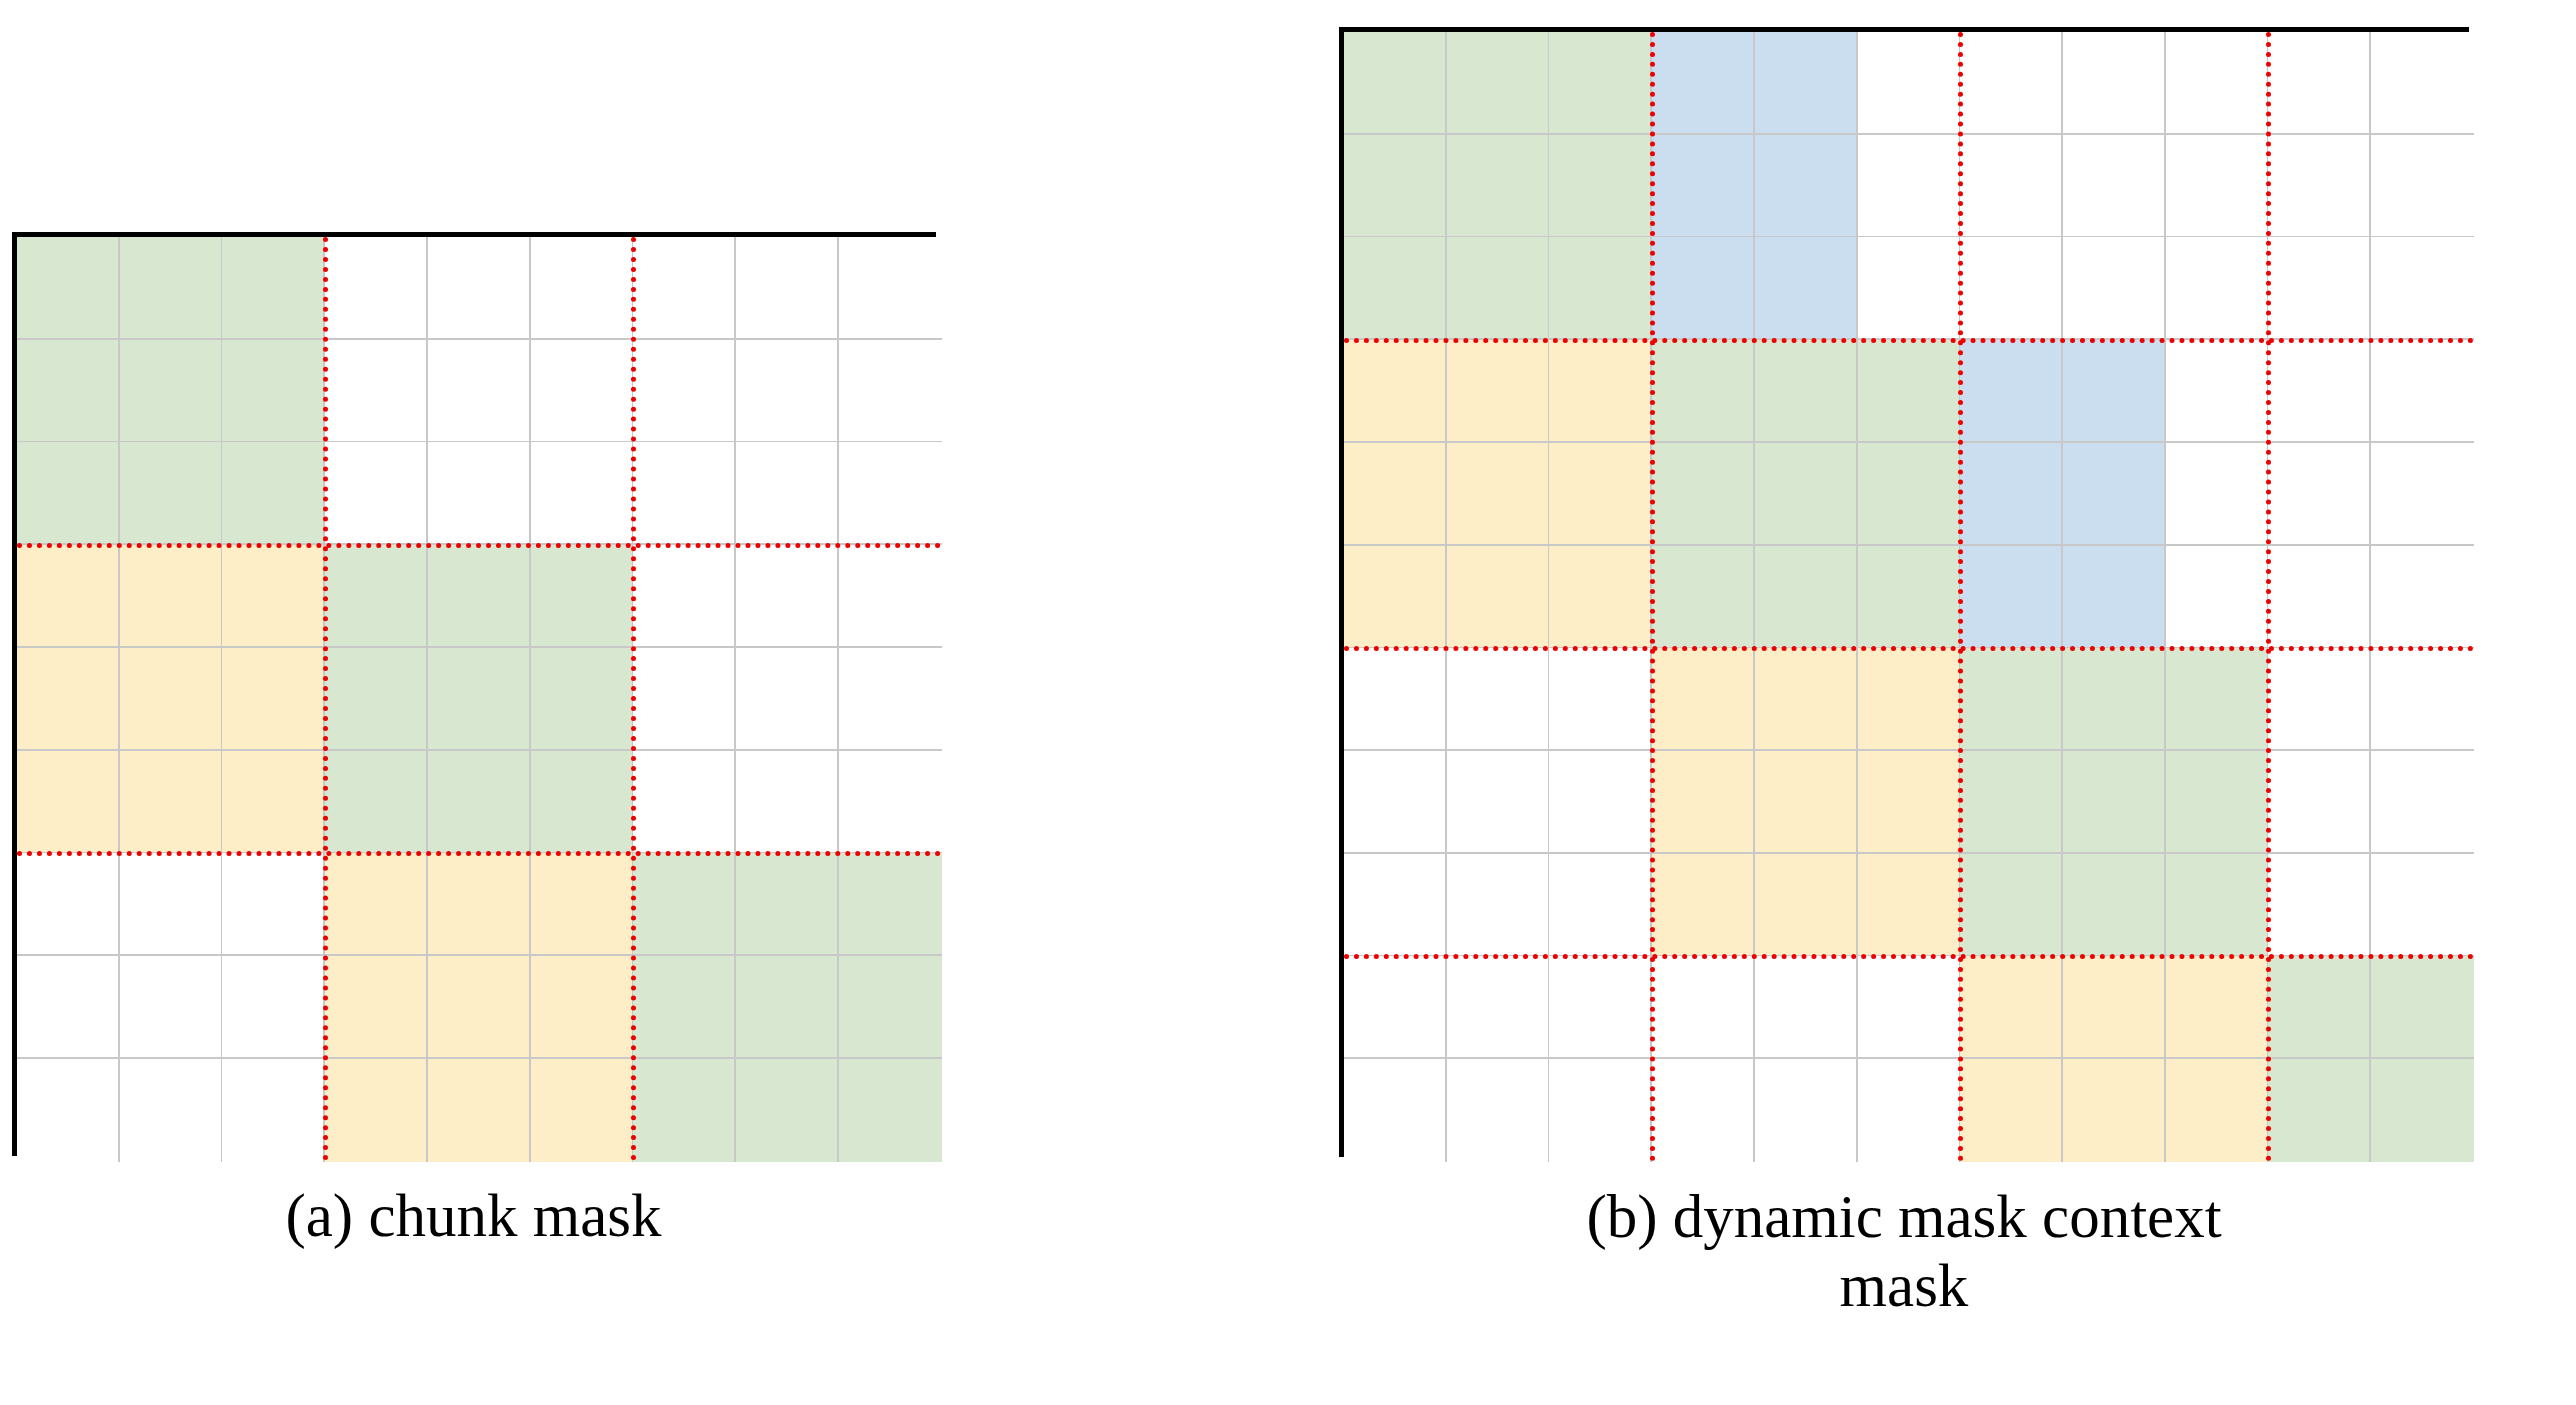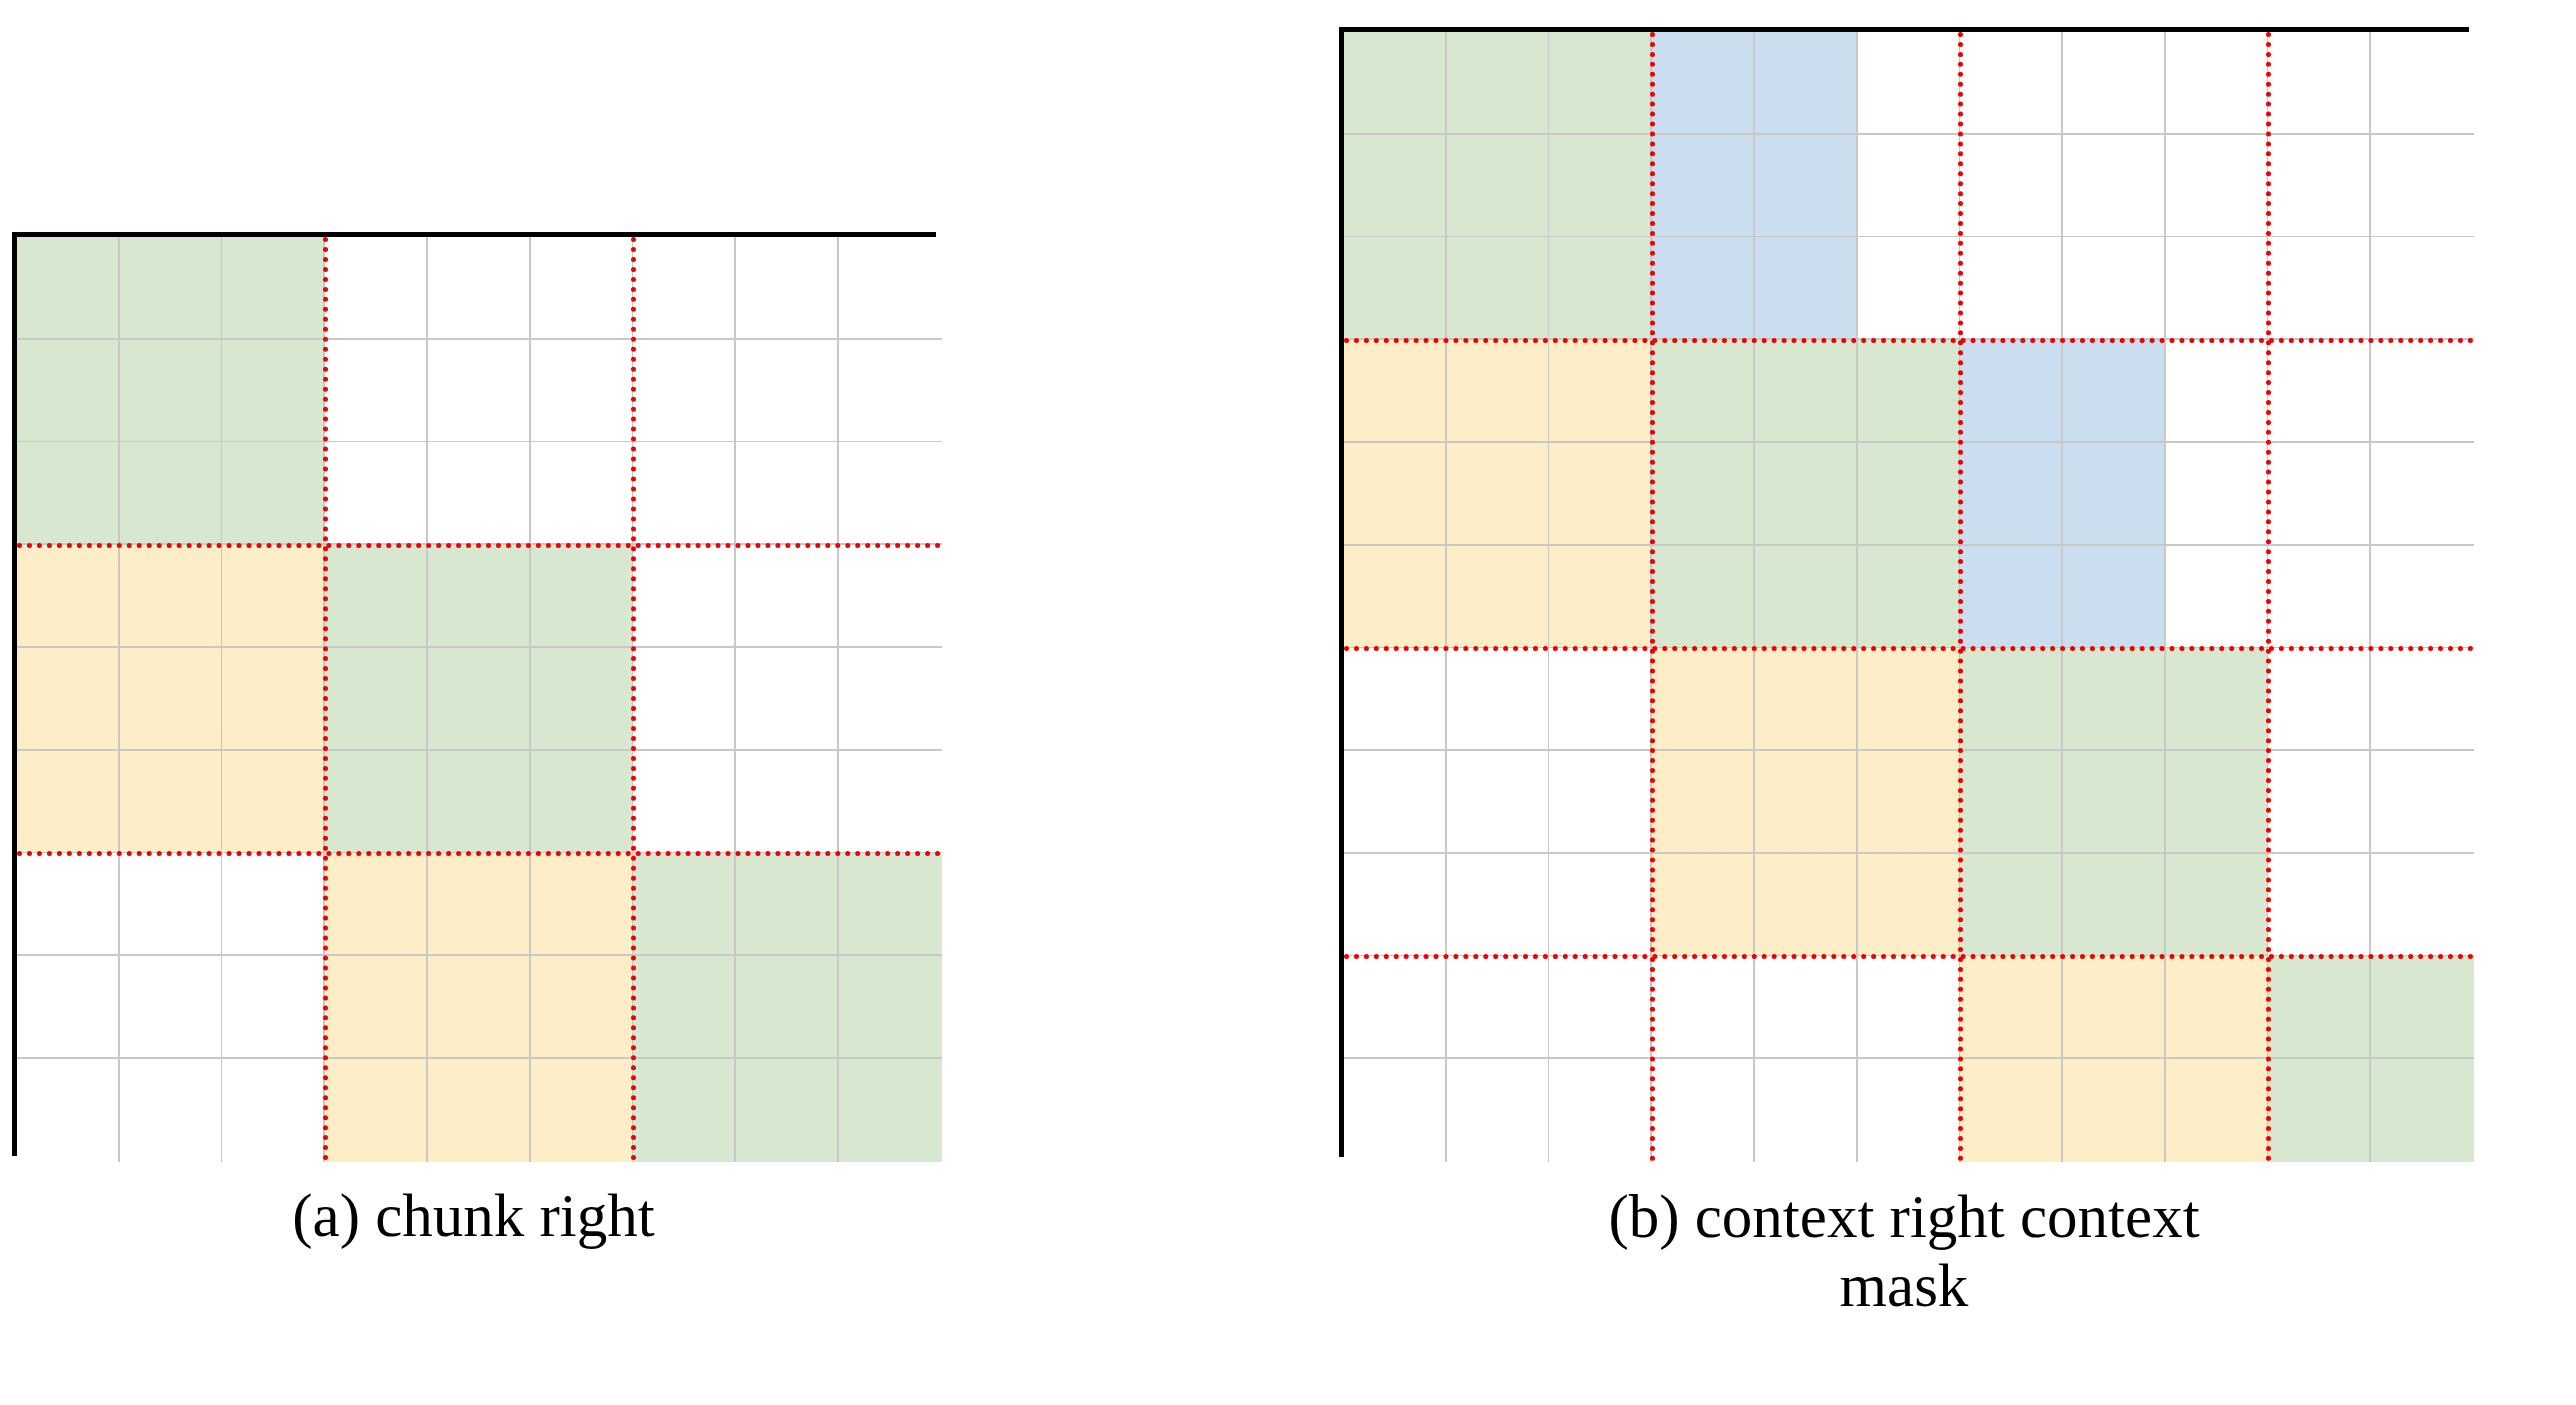--- a/index.html
+++ b/index.html
@@ -110,21 +110,21 @@
         <div class="cell c-yellow last-row" style="left: 411px; top: 822px; width: 103px; height: 103px;"></div>
         <div class="cell c-yellow last-row" style="left: 514px; top: 822px; width: 103px; height: 103px;"></div>
         <div class="cell c-green last-row" style="left: 616px; top: 822px; width: 103px; height: 103px;"></div>
         <div class="cell c-green last-row" style="left: 719px; top: 822px; width: 103px; height: 103px;"></div>
         <div class="cell c-green last-col last-row" style="left: 822px; top: 822px; width: 103px; height: 103px;"></div>
         <div class="dash-v" style="left: 306px; top: 0px; height: 924px;"></div>
         <div class="dash-v" style="left: 614px; top: 0px; height: 924px;"></div>
         <div class="dash-h" style="top: 306px; left: 0px; width: 924px;"></div>
         <div class="dash-h" style="top: 614px; left: 0px; width: 924px;"></div>
       </div>
-    <div class="caption" id="caption-a" style="left: 11.5px; top: 1181px; width: 924px;">(a) chunk right</div>
+    <div class="caption" id="caption-a" style="left: 11.5px; top: 1181px; width: 924px;">(a) chunk mask</div>
   </div>
 
   <div class="panel">
     <div class="grid-box" id="grid-b" style="left: 1339px; top: 27px; width: 1130px; height: 1130px;">
         <div class="cell c-green" style="left: 0px; top: 0px; width: 103px; height: 103px;"></div>
         <div class="cell c-green" style="left: 103px; top: 0px; width: 103px; height: 103px;"></div>
         <div class="cell c-green" style="left: 205px; top: 0px; width: 103px; height: 103px;"></div>
         <div class="cell c-blue" style="left: 308px; top: 0px; width: 103px; height: 103px;"></div>
         <div class="cell c-blue" style="left: 411px; top: 0px; width: 103px; height: 103px;"></div>
         <div class="cell c-white" style="left: 514px; top: 0px; width: 103px; height: 103px;"></div>
@@ -243,18 +243,18 @@
         <div class="cell c-yellow last-row" style="left: 822px; top: 1027px; width: 103px; height: 103px;"></div>
         <div class="cell c-green last-row" style="left: 924px; top: 1027px; width: 103px; height: 103px;"></div>
         <div class="cell c-green last-col last-row" style="left: 1027px; top: 1027px; width: 103px; height: 103px;"></div>
         <div class="dash-v" style="left: 306px; top: 0px; height: 1130px;"></div>
         <div class="dash-v" style="left: 614px; top: 0px; height: 1130px;"></div>
         <div class="dash-v" style="left: 922px; top: 0px; height: 1130px;"></div>
         <div class="dash-h" style="top: 306px; left: 0px; width: 1130px;"></div>
         <div class="dash-h" style="top: 614px; left: 0px; width: 1130px;"></div>
         <div class="dash-h" style="top: 922px; left: 0px; width: 1130px;"></div>
       </div>
-    <div class="caption" id="caption-b" style="left: 1290px; top: 1182px; width: 1228px;">(b) context right context
+    <div class="caption" id="caption-b" style="left: 1290px; top: 1182px; width: 1228px;">(b) dynamic mask context
 mask</div>
   </div>
 
 </div>
 
 
 </body></html>

